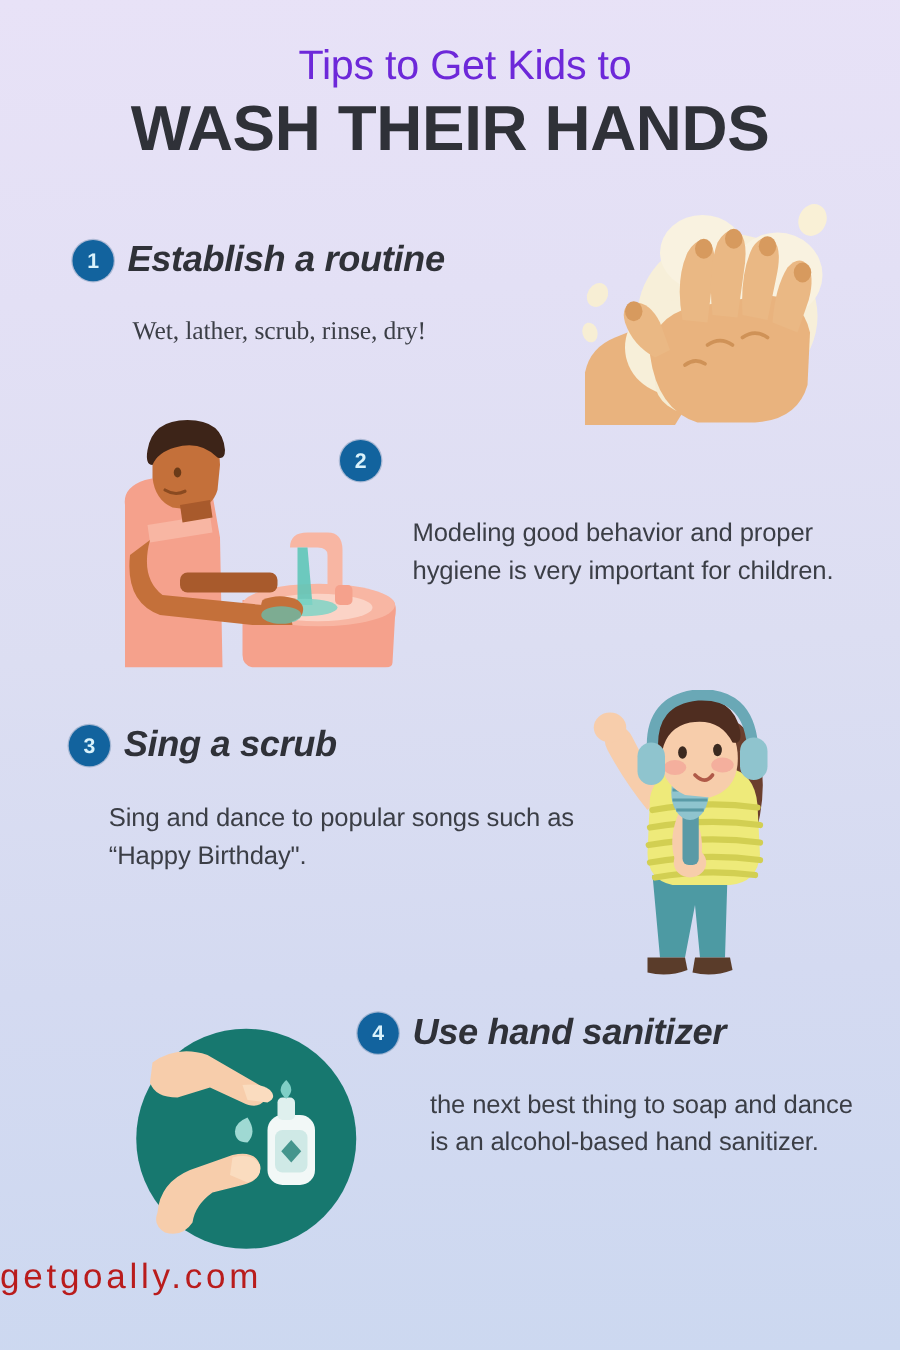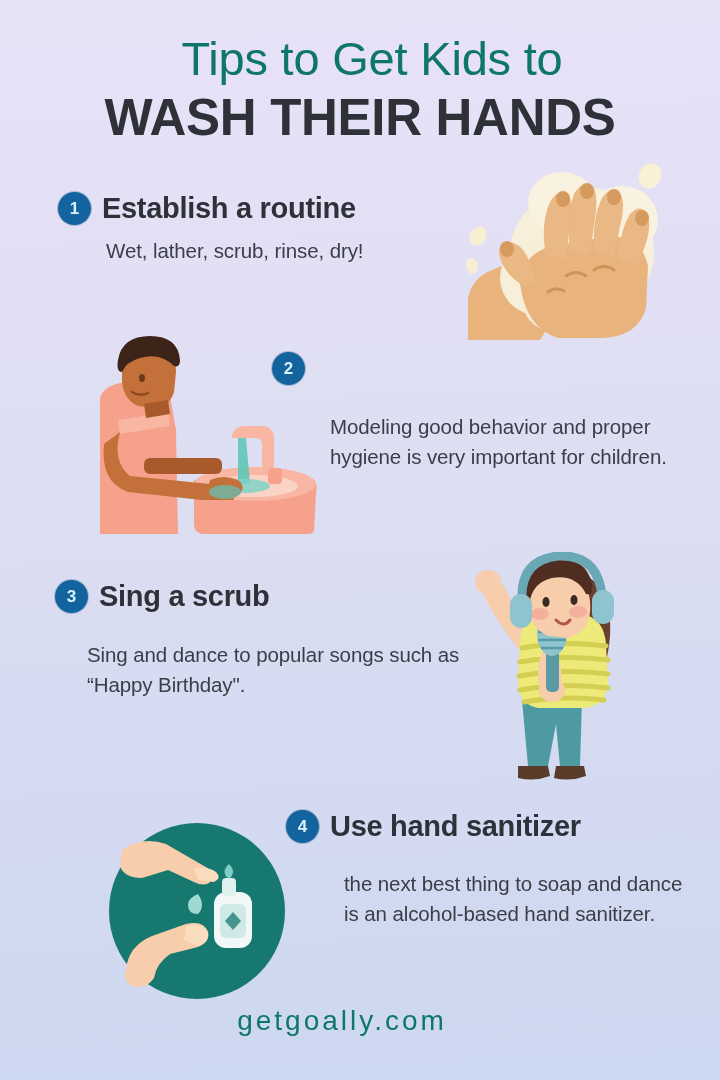--- a/index.html
+++ b/index.html
@@ -7,21 +7,21 @@
     width:720px;height:1080px;overflow:hidden;
     font-family:"Liberation Sans", sans-serif;
     background:linear-gradient(178deg,#e8e2f7 0%,#e3e0f5 22%,#dcdef2 48%,#d4daf1 72%,#ccd8f0 100%);
     position:relative;
   }
   .page{position:relative;width:720px;height:1080px;}
 
   
   .title-wrap{position:absolute;left:0;top:34px;width:720px;text-align:center;}
   .title-line1{
-    font-size:47px;font-weight:400;color:#0f766e;letter-spacing:-.2px;
+    font-size:33px;font-weight:400;color:#6d28d9;letter-spacing:-.2px;
     line-height:1.08;
     padding-left:24px;
   }
   .title-line2{
     font-size:51px;font-weight:700;color:#2f3138;letter-spacing:-.3px;
     line-height:1.12;margin-top:4px;
   }
 
   
   .tip{position:absolute;}
@@ -30,43 +30,44 @@
   .badge{
     width:33px;height:33px;border-radius:50%;
     background:#12639e;color:#d9f2fb;
     font-size:17px;font-weight:700;
     display:flex;align-items:center;justify-content:center;
     flex:0 0 auto;box-shadow:0 0 0 1px rgba(10,70,120,.25);
   }
   .tip-title{
     font-size:29px;font-weight:700;color:#2f3138;letter-spacing:-.3px;
     white-space:nowrap;
+    font-style:italic;
   }
   .tip-body{
     font-size:20.5px;font-weight:400;color:#3b3e46;line-height:1.48;
     letter-spacing:-.1px;
   }
 
   
   #tip1{left:58px;top:192px;width:420px;}
-  #tip1 .tip-body{margin-top:11px;margin-left:48px;}
+  #tip1 .tip-body{margin-top:25px;margin-left:48px;font-family:Liberation Serif, serif;}
 
   #tip2{left:272px;top:352px;width:400px;}
   #tip2 .tip-body{margin-top:27px;margin-left:58px;}
 
   #tip3{left:55px;top:580px;width:420px;}
   #tip3 .tip-body{margin-top:27px;margin-left:32px;}
 
   #tip4{left:286px;top:810px;width:400px;}
   #tip4 .tip-body{margin-top:26px;margin-left:58px;}
 
   
   .footer{
-    position:absolute;left:0;top:1005px;width:684px;text-align:center;
-    font-size:28px;color:#0f766e;letter-spacing:3px;font-weight:400;
+    position:absolute;left:0;top:1005px;width:684px;text-align:left;
+    font-size:28px;color:#b91c1c;letter-spacing:3px;font-weight:400;
   }
 
   
   .illu{position:absolute;}
   #illu-hands{left:462px;top:158px;width:235px;height:185px;}
   #illu-sink{left:82px;top:334px;width:235px;height:200px;}
   #illu-girl{left:448px;top:552px;width:205px;height:236px;}
   #illu-sanitizer{left:108px;top:822px;width:178px;height:178px;}
 </style>
 </head>

